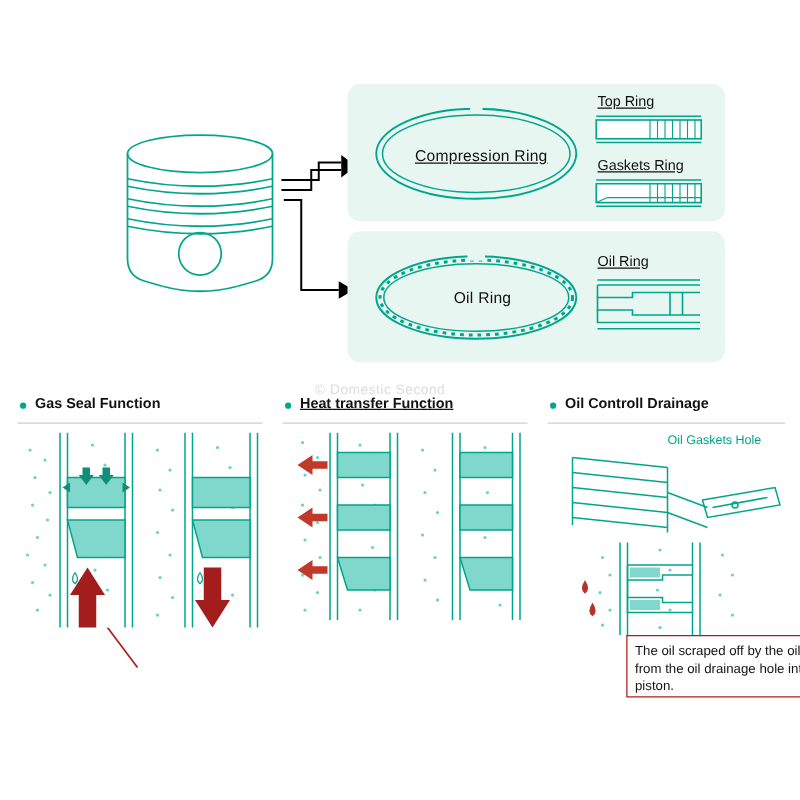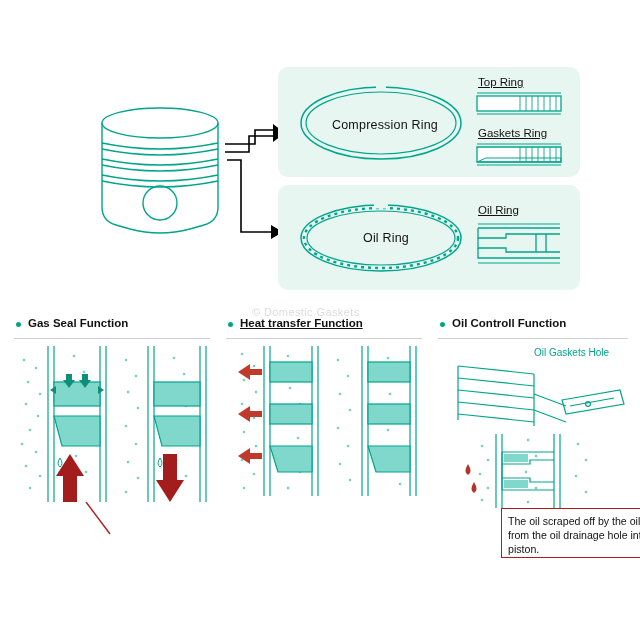--- a/index.html
+++ b/index.html
@@ -108,21 +108,21 @@
     <polygon points="46,105 58,112 46,119" fill="#000"></polygon>
   </svg>
 
   <div class="abs panel" style="left:278px;top:67px;width:302px;height:110px;"></div>
 
   <svg class="abs" style="left:296px;top:80px;" width="170" height="86" viewBox="0 0 170 86">
     <ellipse cx="85" cy="43" rx="80" ry="36" fill="none" stroke="#00a58b" stroke-width="1.5"></ellipse>
     <ellipse cx="85" cy="43" rx="75" ry="31" fill="none" stroke="#00a58b" stroke-width="1.2"></ellipse>
     <path d="M80 7 L90 7" stroke="#e8f6f1" stroke-width="4"></path>
   </svg>
-  <div class="abs ring-label" style="left:320px;top:118px;width:130px;text-align:center;">Compression Ring</div>
+  <div class="abs ring-label" style="left:320px;top:118px;width:130px;text-align:center;text-decoration:underline;">Compression Ring</div>
 
   <div class="abs sec-label" style="left:478px;top:76px;">Top Ring</div>
   <svg class="abs" style="left:476px;top:92px;" width="86" height="24" viewBox="0 0 86 24">
     <rect x="1" y="4" width="84" height="15" fill="#ffffff" stroke="#00a58b" stroke-width="1.3"></rect>
     <g stroke="#00a58b" stroke-width="0.9">
       <line x1="44" y1="4" x2="44" y2="19"></line>
       <line x1="50" y1="4" x2="50" y2="19"></line>
       <line x1="56" y1="4" x2="56" y2="19"></line>
       <line x1="62" y1="4" x2="62" y2="19"></line>
       <line x1="68" y1="4" x2="68" y2="19"></line>
@@ -169,21 +169,21 @@
       <path d="M2 6 L2 16 L30 16 L30 12 L84 12"></path>
       <path d="M2 16 L2 26 L30 26 L30 30 L84 30"></path>
       <path d="M2 26 L2 36 L84 36"></path>
       <path d="M60 12 L60 30"></path>
       <path d="M70 12 L70 30"></path>
     </g>
     <line x1="2" y1="2" x2="84" y2="2" stroke="#00a58b" stroke-width="1.1"></line>
     <line x1="2" y1="41" x2="84" y2="41" stroke="#00a58b" stroke-width="1.1"></line>
   </svg>
 
-  <div class="abs watermark" style="left:252px;top:306px;">© Domestic Gaskets</div>
+  <div class="abs watermark" style="left:252px;top:306px;">© Domestic Second</div>
 
   <div class="abs divider" style="left:14px;top:338px;width:196px;"></div>
   <div class="abs divider" style="left:226px;top:338px;width:196px;"></div>
   <div class="abs divider" style="left:438px;top:338px;width:190px;"></div>
 
   <div class="abs sec-bullet" style="left:16px;top:322px;"></div>
   <div class="abs sec-head" style="left:28px;top:317px;">Gas Seal Function</div>
 
   <svg class="abs" style="left:14px;top:346px;" width="196" height="162" viewBox="0 0 196 162">
 
@@ -337,21 +337,21 @@
 
     <g fill="#c0392b">
       <polygon points="10,26 22,18 22,23 34,23 34,29 22,29 22,34"></polygon>
       <polygon points="10,68 22,60 22,65 34,65 34,71 22,71 22,76"></polygon>
       <polygon points="10,110 22,102 22,107 34,107 34,113 22,113 22,118"></polygon>
     </g>
   </svg>
 
 
   <div class="abs sec-bullet" style="left:440px;top:322px;"></div>
-  <div class="abs sec-head" style="left:452px;top:317px;">Oil Controll Function</div>
+  <div class="abs sec-head" style="left:452px;top:317px;">Oil Controll Drainage</div>
 
   <div class="abs oil-drain-label" style="left:534px;top:347px;">Oil Gaskets Hole</div>
 
   <svg class="abs" style="left:438px;top:360px;" width="190" height="148" viewBox="0 0 190 148">
 
     <g fill="none" stroke="#00a58b" stroke-width="1.2">
       <path d="M20 6 L96 14"></path>
       <path d="M20 18 L96 26"></path>
       <path d="M20 30 L96 38"></path>
       <path d="M20 42 L96 50"></path>

